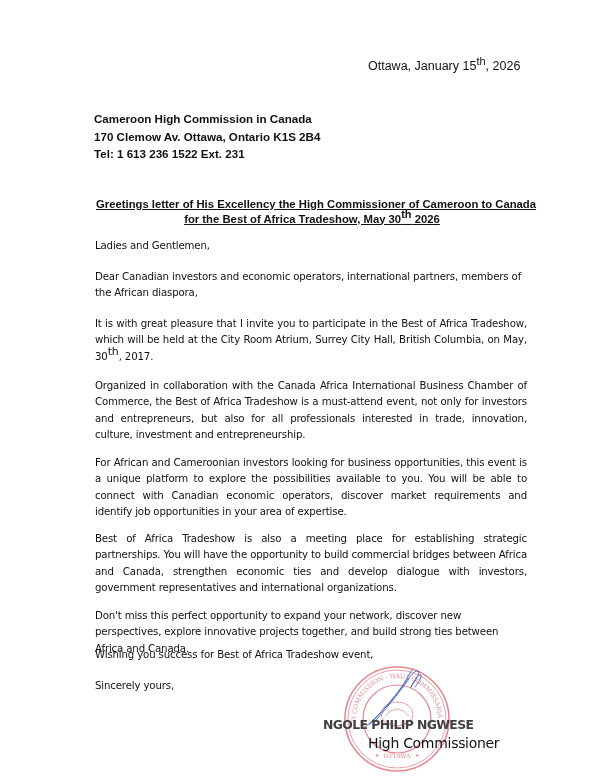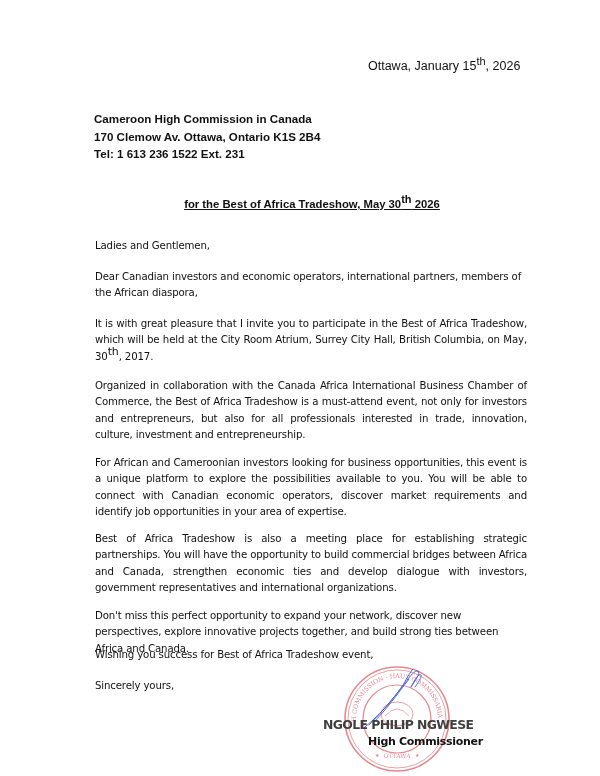--- a/index.html
+++ b/index.html
@@ -103,41 +103,42 @@
     font-size: 12.4px;
     letter-spacing: -0.6px;
     color: #404040;
     white-space: nowrap;
   }
   .signer-title {
     position: absolute;
     left: 368px;
     top: 735px;
     font-family: "DejaVu Sans", sans-serif;
-    font-weight: bold;
-    font-size: 11px;
+    font-weight: normal;
+    font-size: 14px;
     letter-spacing: -0.3px;
     color: #111;
     white-space: nowrap;
   }
 </style>
 </head>
 <body>
 
 <div class="page">
 
   <div class="date-line"><span>Ottawa, January 15</span><sup>th</sup><span>, 2026</span></div>
 
   <div class="sender">
     <div>Cameroon High Commission in Canada</div>
     <div>170 Clemow Av. Ottawa, Ontario K1S 2B4</div>
     <div>Tel: 1 613 236 1522 Ext. 231</div>
   </div>
 
   <div class="subject">
+    <div>Greetings letter of His Excellency the High Commissioner of Cameroon to Canada</div>
     <div><span>for the Best of Africa Tradeshow, May 30</span><sup>th</sup><span> 2026</span></div>
   </div>
 
   <div class="body-text p-greeting">Ladies and Gentlemen,</div>
 
   <div class="body-text p1">Dear Canadian investors and economic operators, international partners, members of the African diaspora,</div>
 
   <div class="body-text justify p2"><span>It is with great pleasure that I invite you to participate in the Best of Africa Tradeshow, which will be held at the City Room Atrium, Surrey City Hall, British Columbia, on May, 30</span><sup>th</sup><span>, 2017.</span></div>
 
   <div class="body-text justify p4">For African and Cameroonian investors looking for business opportunities, this event is a unique platform to explore the possibilities available to you. You will be able to connect with Canadian economic operators, discover market requirements and identify job opportunities in your area of expertise.</div>

